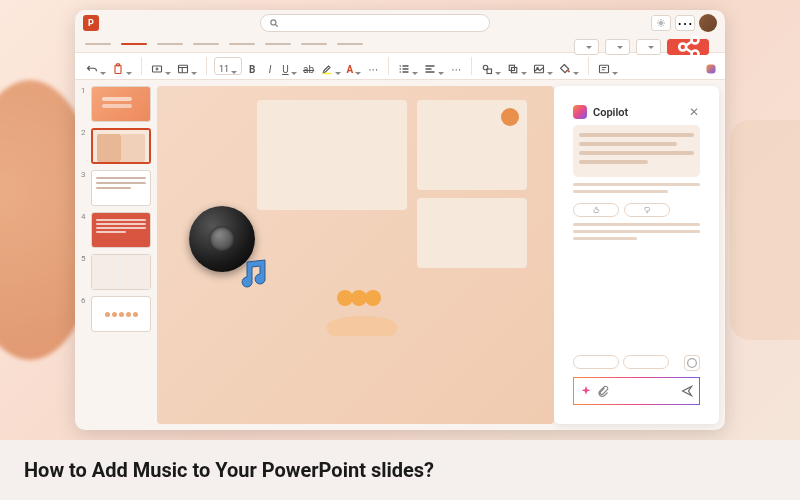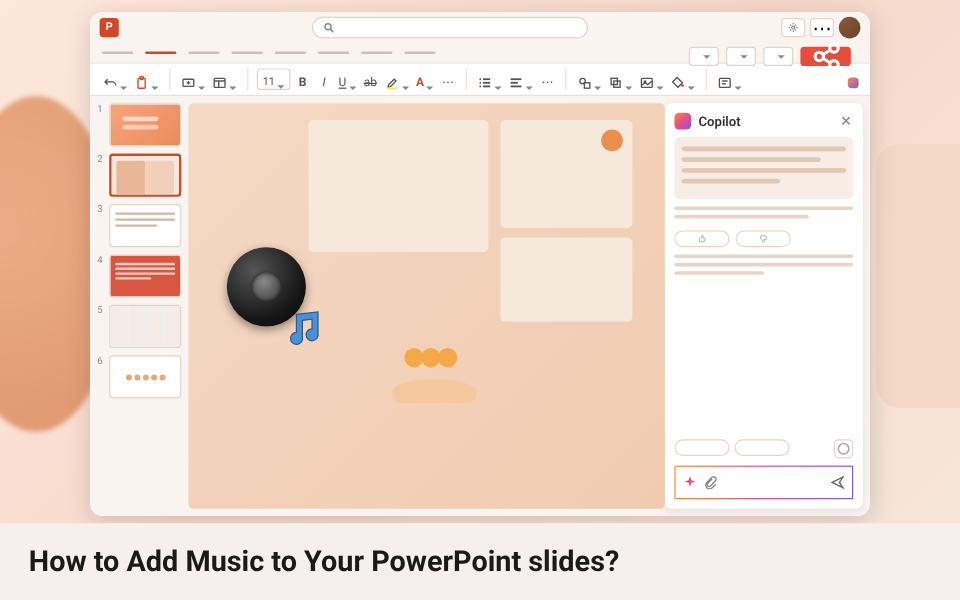--- a/index.html
+++ b/index.html
@@ -1,19 +1,19 @@
 <!DOCTYPE html>
 <html><head>
 <meta charset="utf-8">
 <style>
 * { margin:0; padding:0; box-sizing:border-box; }
 body { font-family:-apple-system,BlinkMacSystemFont,'Segoe UI',Roboto,sans-serif; width:800px; height:500px; overflow:hidden; background:linear-gradient(135deg,#fce8dc 0%,#f7d9ca 50%,#f5e6db 100%); position:relative; }
 .bg-shape-left { position:absolute; left:-40px; top:80px; width:140px; height:280px; background:radial-gradient(circle at 30% 40%,#e08a50,#d06830); border-radius:50% 50% 50% 50%; filter:blur(2px); opacity:.6; }
 .bg-shape-right { position:absolute; right:-30px; top:120px; width:100px; height:220px; background:#f2d4c0; border-radius:20px; opacity:.7; }
-.caption { position:absolute; left:0; right:0; bottom:0; background:#f5f0ed; padding:18px 24px; font-size:24px; font-weight:700; color:#1a1a1a;margin-top:44px; }
+.caption { position:absolute; left:0; right:0; bottom:0; background:#f5f0ed; padding:18px 24px; font-size:20px; font-weight:700; color:#1a1a1a;margin-top:44px; }
 .app { position:absolute; top:10px; left:75px; width:650px; height:420px; background:#faf4f0; border-radius:10px; box-shadow:0 4px 20px rgba(0,0,0,.15); display:flex; flex-direction:column; overflow:hidden; }
 .titlebar { height:26px; display:flex; align-items:center; padding:0 8px; gap:8px; }
 .app-icon { width:16px; height:16px; background:#d24726; border-radius:3px; display:flex; align-items:center; justify-content:center; color:#fff; font-size:9px; font-weight:700; }
 .search-wrap { flex:1; display:flex; justify-content:center; }
 .search { width:230px; height:18px; background:#fff; border-radius:9px; border:1px solid #e0d5cc; display:flex; align-items:center; padding:0 8px; }
 .search svg { width:10px; height:10px; }
 .titlebtns { display:flex; gap:4px; align-items:center; }
 .tbtn { width:20px; height:16px; background:#fff; border:1px solid #e0d5cc; border-radius:3px; display:flex; align-items:center; justify-content:center; }
 .tbtn svg { width:10px; height:10px; }
 .avatar { width:18px; height:18px; border-radius:50%; background:linear-gradient(135deg,#8b5a3c,#6b4226); }
@@ -61,21 +61,21 @@
 .t2::after { content:''; position:absolute; right:8px; top:8px; width:18px; height:18px; border-radius:50%; background:#e8904c; }
 .t3 { left:260px; top:112px; width:110px; height:70px; background:#f0e4d8; }
 .fruit-bowl { position:absolute; left:160px; top:200px; width:90px; height:50px; }
 .fruit-bowl .bowl { width:70px; height:20px; background:#f5c8a0; border-radius:50% 50% 8px 8px; position:absolute; bottom:0; left:10px; }
 .fruit-bowl .fruit { position:absolute; width:16px; height:16px; border-radius:50%; background:#f5a847; top:4px; }
 .fruit-bowl .fruit:nth-child(2){left:20px;} .fruit-bowl .fruit:nth-child(3){left:34px;} .fruit-bowl .fruit:nth-child(4){left:48px;}
 .speaker-icon { position:absolute; left:32px; top:120px; width:78px; height:78px; }
 .speaker-icon .body { width:66px; height:66px; border-radius:50%; background:radial-gradient(circle at 35% 30%,#555,#1a1a1a 60%,#000); box-shadow:0 3px 8px rgba(0,0,0,.4); position:relative; }
 .speaker-icon .body::after { content:''; position:absolute; left:50%; top:50%; transform:translate(-50%,-50%); width:26px; height:26px; border-radius:50%; background:radial-gradient(circle at 40% 35%,#888,#333); box-shadow:inset 0 0 4px #000; }
 .speaker-icon .note { position:absolute; right:-4px; bottom:-4px; width:34px; height:30px; }
-.copilot { width:165px; background:#fff; border-radius:6px; margin:6px 6px 6px 0; box-shadow:0 2px 8px rgba(0,0,0,.08); display:flex; flex-direction:column; padding:8px; gap:6px; }
+.copilot { width:165px; background:#fff; border-radius:6px; margin:6px 6px 6px 0; box-shadow:0 2px 8px rgba(0,0,0,.08); display:flex; flex-direction:column; padding:19px; gap:6px; }
 .copilot-head { display:flex; align-items:center; gap:6px; }
 .copilot-logo { width:14px; height:14px; background:linear-gradient(135deg,#f78c3c,#e74c8c,#7b5ce8); border-radius:4px; }
 .copilot-title { font-size:11px; font-weight:600; color:#333; flex:1; }
 .copilot-close { width:12px; height:12px; display:flex; align-items:center; justify-content:center; color:#888; font-size:12px; }
 .copilot-block { background:#f7ede5; border-radius:5px; padding:8px 6px; }
 .copilot-block .pline { height:4px; background:#e0c8b4; border-radius:2px; margin-bottom:5px; }
 .copilot-block .pline.short { width:60%; }
 .copilot-block .pline.med { width:85%; }
 .copilot-suggest { display:flex; gap:5px; flex-wrap:wrap; }
 .copilot-pill { height:14px; border:1px solid #e8d4c4; border-radius:7px; width:46px; display:flex; align-items:center; justify-content:center; }

